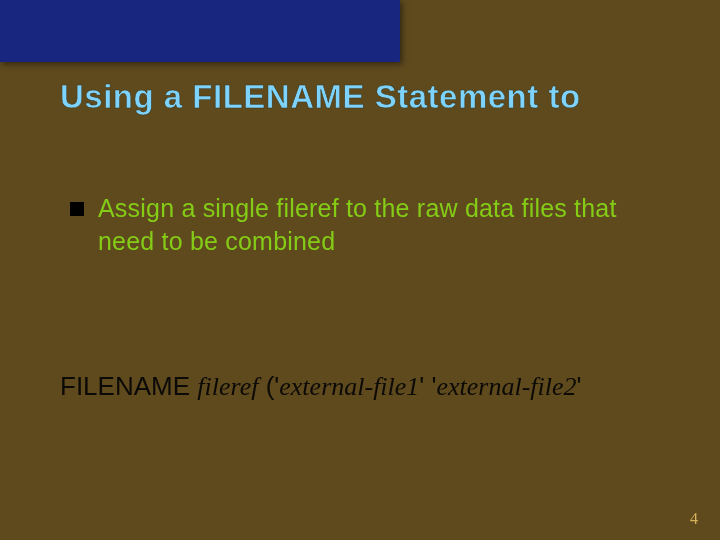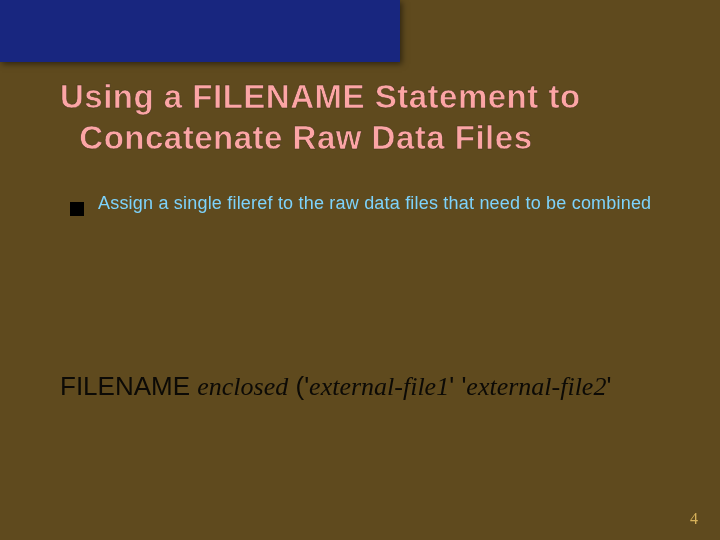--- a/index.html
+++ b/index.html
@@ -20,21 +20,21 @@
   }
   .title {
     position: absolute;
     top: 76px;
     left: 60px;
     right: 40px;
     font-family: 'Arial Black', Arial, sans-serif;
     font-weight: 900;
     font-size: 33px;
     line-height: 1.25;
-    color: #fca5a5;
+    color: #7dd3fc;
     -webkit-text-stroke: 0.5px #3b3114;
     letter-spacing: 0.5px;
   }
   .bullets {
     position: absolute;
     top: 192px;
     left: 70px;
     right: 50px;
   }
   .bullet-row {
@@ -45,23 +45,23 @@
   .bullet-marker {
     flex: 0 0 auto;
     width: 14px;
     height: 14px;
     background: #000;
     margin-top: 10px;
     margin-right: 14px;
   }
   .bullet-text {
     flex: 1;
-    font-size: 18px;
+    font-size: 25px;
     line-height: 1.32;
-    color: #7dd3fc;
+    color: #84cc16;
     font-family: Verdana, Arial, sans-serif;
     letter-spacing: 0.2px;
   }
   .syntax-block {
     position: absolute;
     top: 370px;
     left: 60px;
     right: 50px;
     font-size: 26px;
     line-height: 1.3;
@@ -80,32 +80,32 @@
     font-family: Georgia, serif;
   }
 </style>
 </head>
 <body>
 
 <div class="header-band"></div>
 
 <div class="title">
   <span>Using a FILENAME Statement to</span><br>
-  &nbsp;&nbsp;<span>Concatenate Raw Data Files</span>
+  &nbsp;&nbsp;
 </div>
 
 <div class="bullets">
   <div class="bullet-row">
     <div class="bullet-marker"></div>
     <div class="bullet-text">Assign a single fileref to the raw data files that need to be combined</div>
   </div>
 </div>
 
 <div class="syntax-block">
   <div>
     <span class="kw">FILENAME</span>
-    <span class="italic">enclosed</span>
+    <span class="italic">fileref</span>
     <span class="kw">(</span><span class="kw">'</span><span class="italic">external-file1</span><span class="kw">'</span>
     <span class="kw">'</span><span class="italic">external-file2</span><span class="kw">'</span>
   </div>
 </div>
 
 <div class="page-number">4</div>
 
 </body></html>

